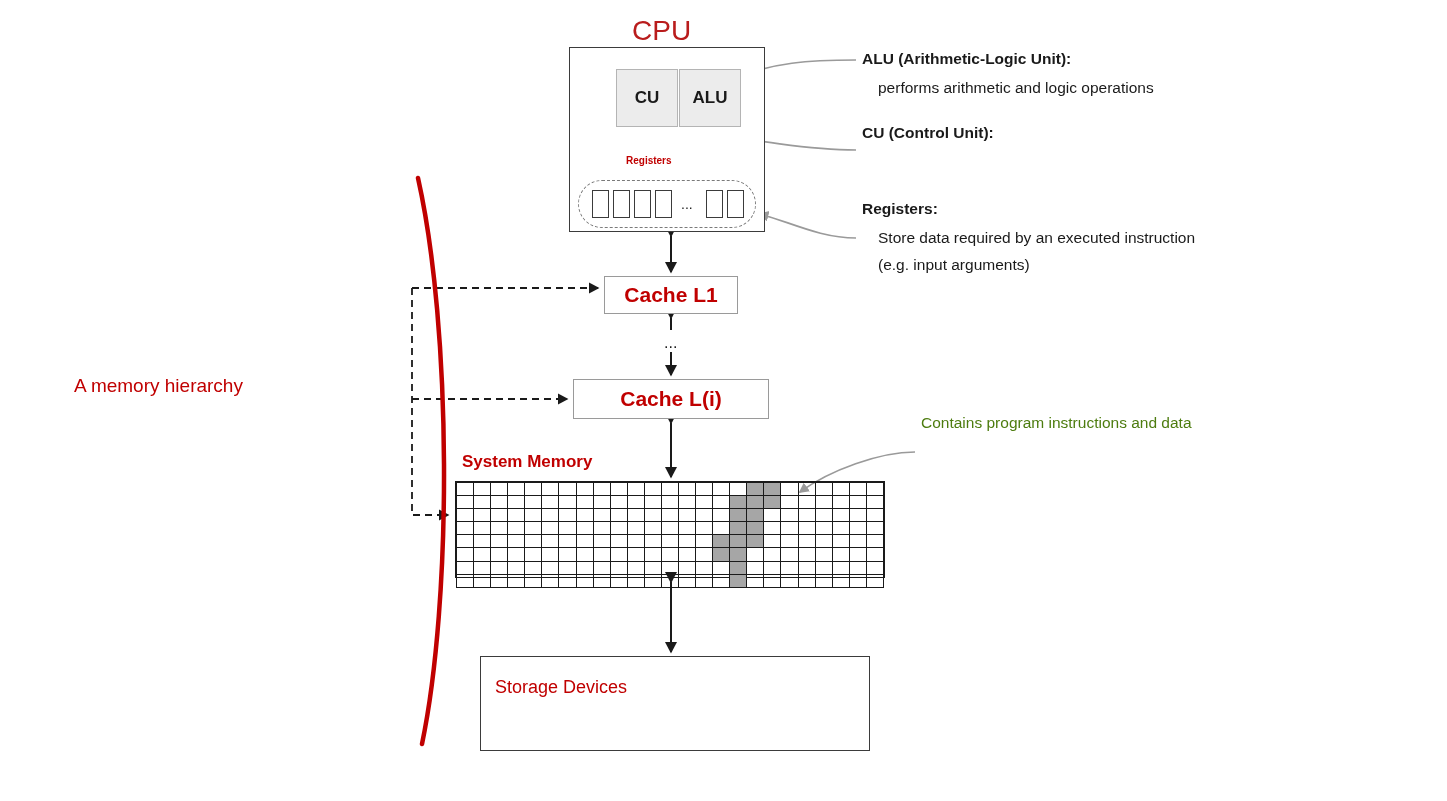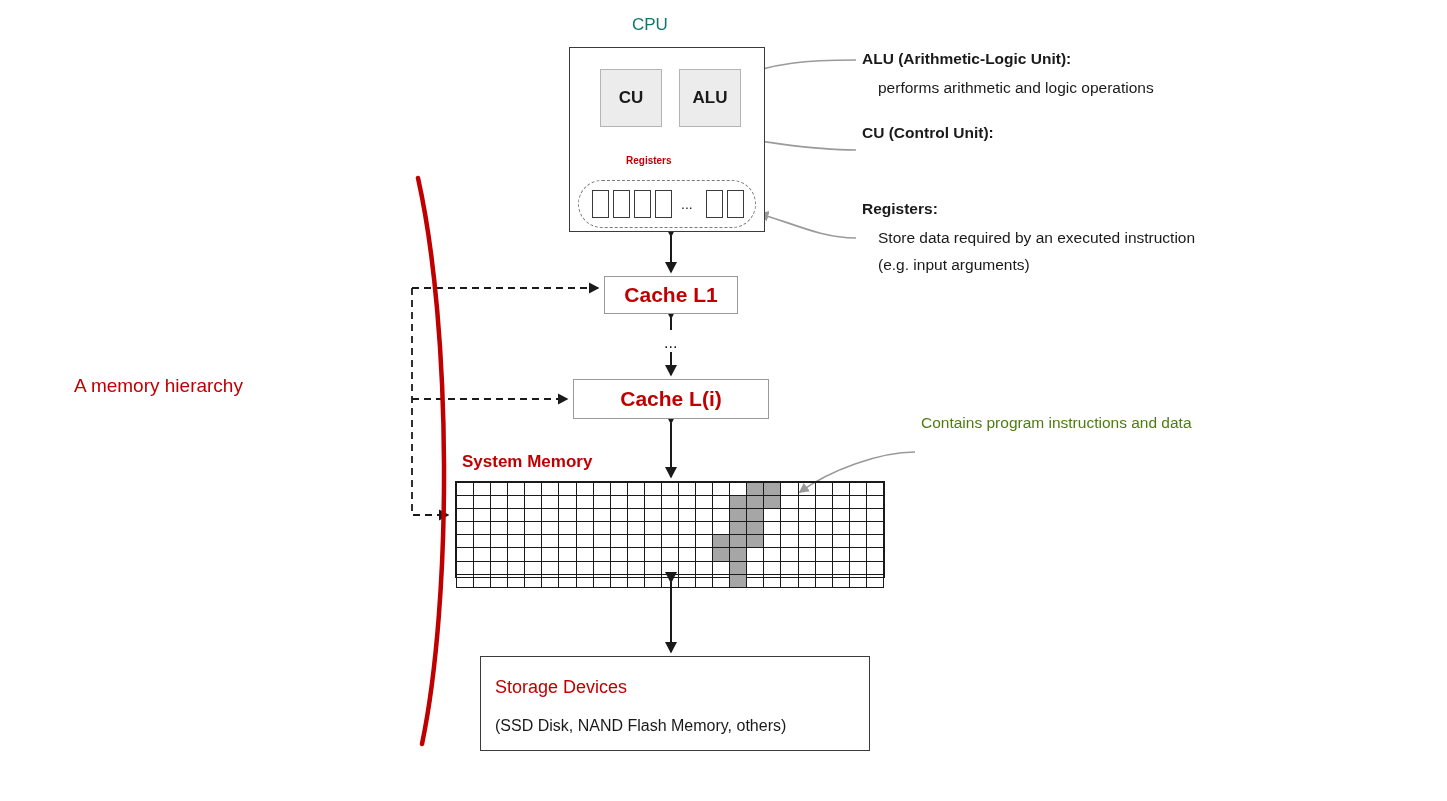--- a/index.html
+++ b/index.html
@@ -15,22 +15,22 @@
     width: 1447px;
     height: 801px;
     overflow: hidden;
     background: #ffffff;
   }
   .abs { position: absolute; }
 
   
   #cpu-label {
     left: 632px; top: 15px;
-    font-size: 17px;
-    color: #0f766e;
+    font-size: 28px;
+    color: #b91c1c;
   }
   #cpu-box {
     left: 569px; top: 47px;
     width: 196px; height: 185px;
     border: 1.6px solid #3b3b3b;
     background: #fff;
     box-sizing: border-box;
   }
   .unit-box {
     position: absolute;
@@ -38,21 +38,21 @@
     background: #ececec;
     border: 1px solid #b4b4b4;
     box-sizing: border-box;
     display: flex;
     align-items: center;
     justify-content: center;
     font-weight: bold;
     font-size: 17px;
     color: #1a1a1a;
   }
-  #cu-box { left: 600px; top: 69px; }
+  #cu-box { left: 616px; top: 69px; }
   #alu-box { left: 679px; top: 69px; }
 
   #registers-label {
     left: 626px; top: 155px;
     font-size: 10px;
     font-weight: bold;
     color: #c00000;
   }
   #registers-group {
     left: 578px; top: 180px;
@@ -479,21 +479,20 @@
             <td></td>
             <td></td>
             <td></td>
           </tr>
         </tbody>
       </table>
   </div>
 
   <div class="abs" id="storage-box"></div>
   <div class="abs" id="storage-title">Storage Devices</div>
-  <div class="abs" id="storage-sub">(SSD Disk, NAND Flash Memory, others)</div>
 
   <div class="ann-title" id="alu-ann-title">ALU (Arithmetic-Logic Unit):</div>
   <div class="ann-body" id="alu-ann-body">performs arithmetic and logic operations</div>
 
   <div class="ann-title" id="cu-ann-title">CU (Control Unit):</div>
 
   <div class="ann-title" id="reg-ann-title">Registers:</div>
   <div class="ann-body" id="reg-ann-body1">Store data required by an executed instruction</div>
   <div class="ann-body" id="reg-ann-body2">(e.g. input arguments)</div>
 

